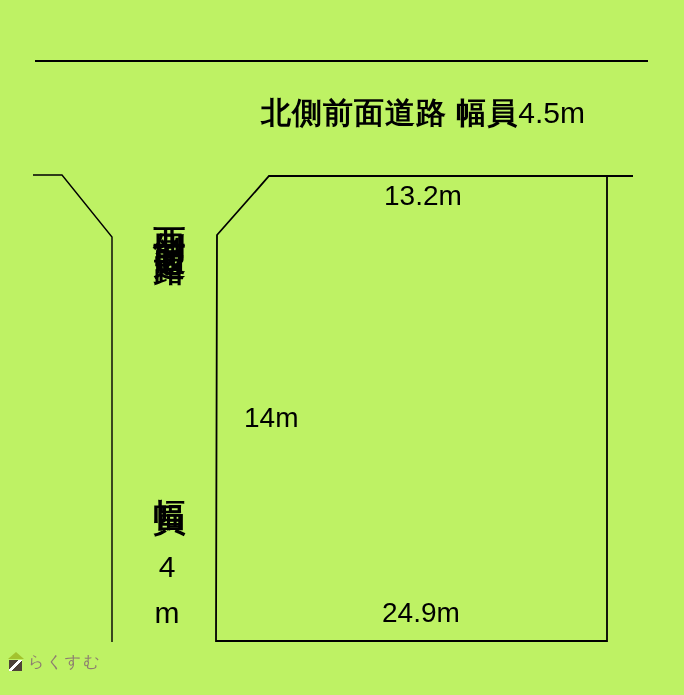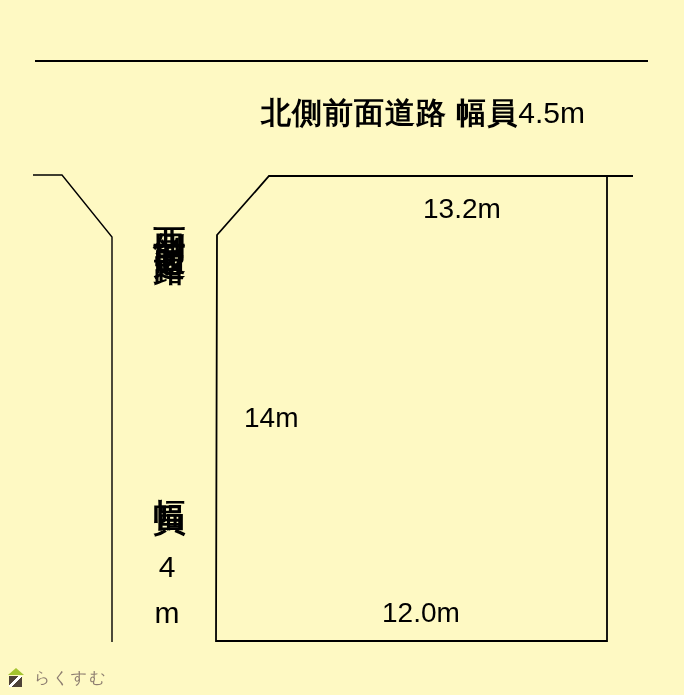--- a/index.html
+++ b/index.html
@@ -4,21 +4,21 @@
 <style>
   html, body {
     margin: 0;
     padding: 0;
     background: #ffffff;
   }
   .stage {
     position: relative;
     width: 684px;
     height: 695px;
-    background: #fef9c3;
+    background: #bef264;
     overflow: hidden;
     font-family: "Liberation Sans", "DejaVu Sans", sans-serif;
     color: #000000;
   }
   .lines-svg {
     position: absolute;
     left: 0;
     top: 0;
     width: 684px;
     height: 695px;
@@ -68,31 +68,31 @@
     font-weight: 400;
   }
   .west-num { top: 550px; }
   .west-unit { top: 596px; }
   .dim {
     position: absolute;
     font-size: 28px;
     font-weight: 400;
     white-space: nowrap;
   }
-  .dim-top { left: 384px; top: 193px; margin-left: 39px; }
+  .dim-top { left: 384px; top: 180px; }
   .dim-left { left: 244px; top: 402px; }
   .dim-right { left: 508px; top: 402px; }
   .dim-bottom { left: 382px; top: 597px; }
   .logo {
     position: absolute;
     left: 8px;
-    top: 668px;
+    top: 652px;
     display: flex;
     align-items: flex-end;
-    gap: 11px;
+    gap: 5px;
   }
   .logo-icon {
     width: 15px;
     height: 20px;
     display: flex;
     flex-direction: column;
     align-items: center;
   }
   .logo-roof {
     width: 0;
@@ -130,21 +130,21 @@
     <span class="cjk">北側前面道路 幅員</span><span class="latin">4.5m</span>
   </div>
 
   <div class="v-text west-main">西側前面道路</div>
   <div class="v-text west-width">幅員</div>
   <div class="west-num">4</div>
   <div class="west-unit">m</div>
 
   <div class="dim dim-top">13.2m</div>
   <div class="dim dim-left">14m</div>
-  <div class="dim dim-bottom">12.0m</div>
+  <div class="dim dim-bottom">24.9m</div>
 
   <div class="logo">
     <span class="logo-icon">
       <span class="logo-roof" style="border-bottom: 7px solid rgb(163, 195, 46);"></span>
       <span class="logo-body" style="background: linear-gradient(135deg, rgb(78, 66, 56) 40%, rgb(255, 255, 255) 40%, rgb(255, 255, 255) 56%, rgb(78, 66, 56) 56%);"></span>
     </span>
     <span class="logo-text" style="color: rgb(141, 125, 112);">らくすむ</span>
   </div>
 
 </div>

